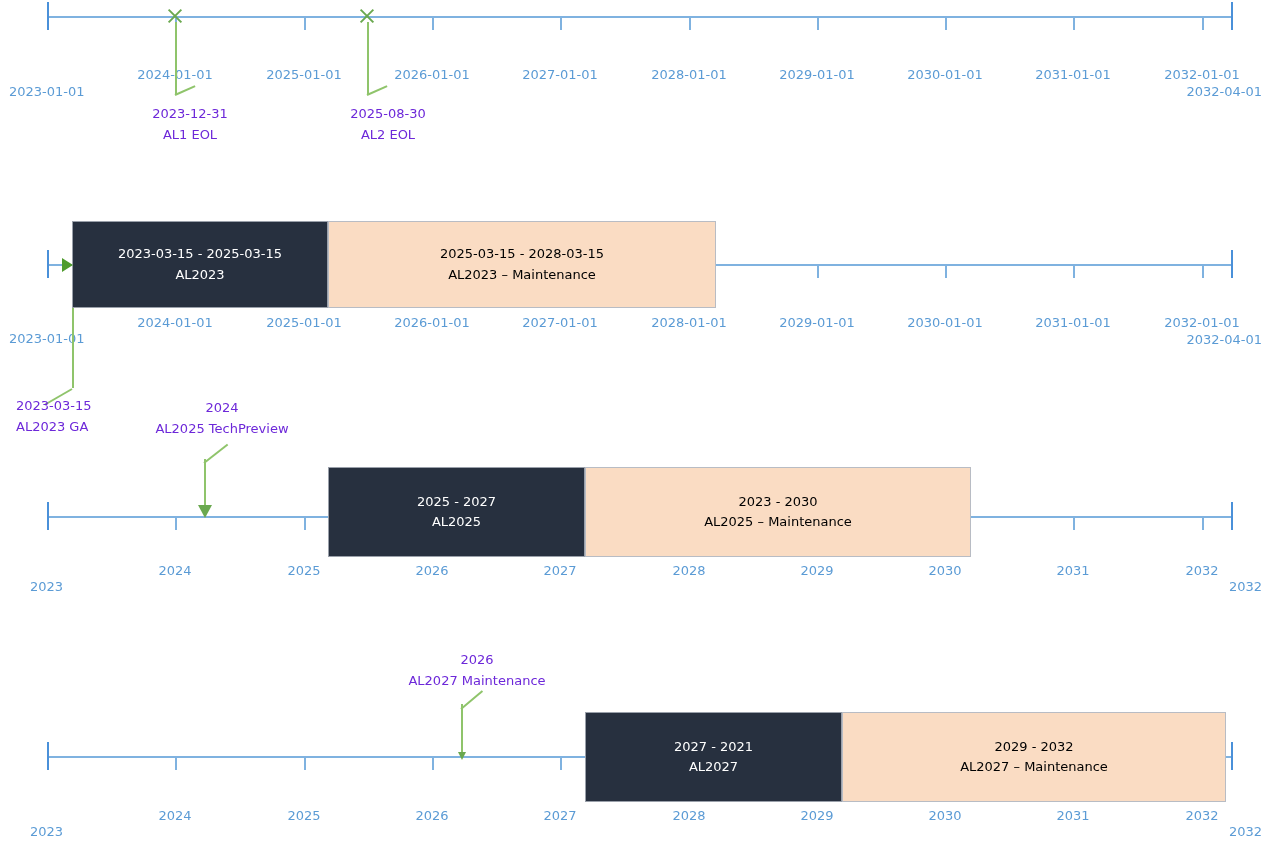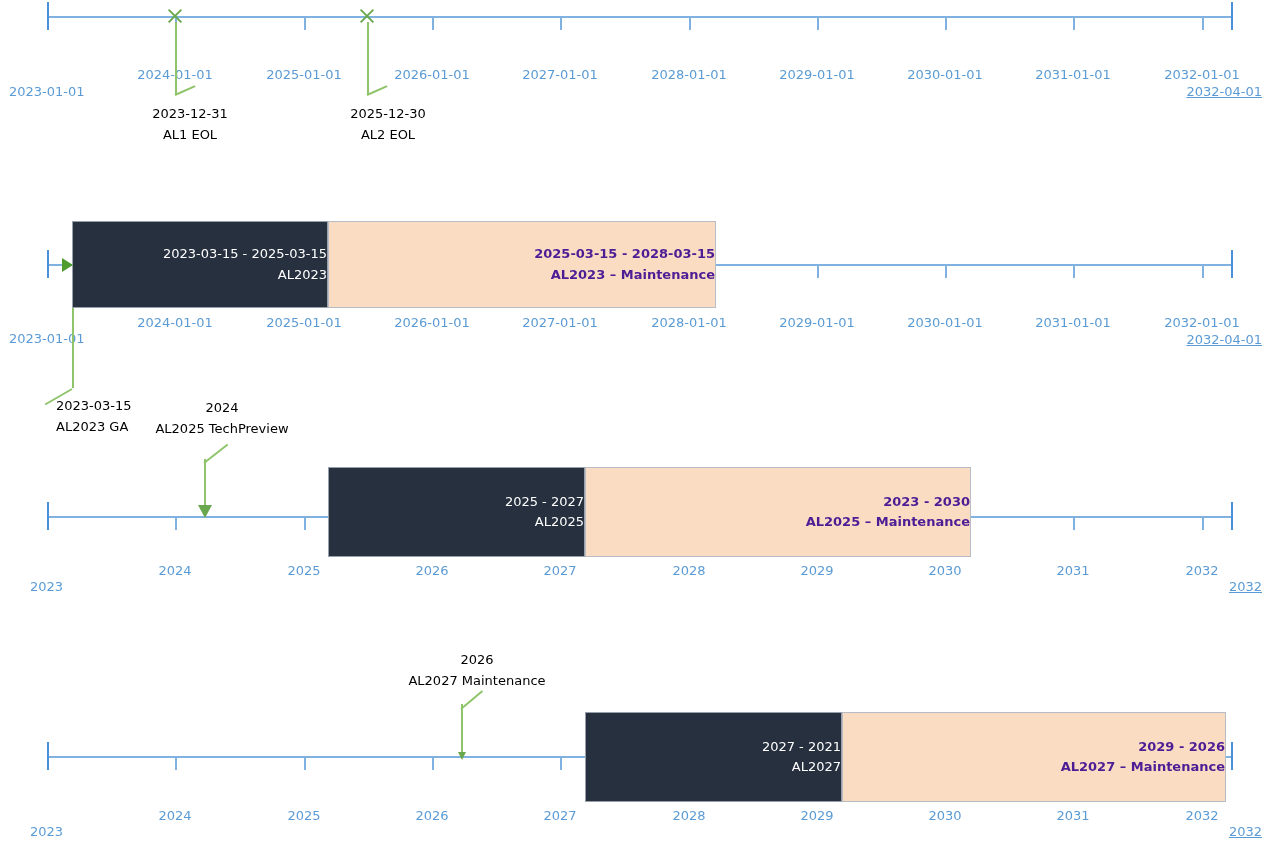--- a/index.html
+++ b/index.html
@@ -25,49 +25,49 @@
   
   .ax-label{
     position:absolute;
     color:#5b9bd5;
     font-size:13px;
     white-space:nowrap;
     text-align:center;
     transform:translateX(-50%);
   }
   .ax-label.left-anchor{transform:none;}
-  .ax-label.right-anchor{transform:translateX(-100%);text-decoration:underline;}
+  .ax-label.right-anchor{transform:translateX(-100%);}
 
   
   .bar{
     position:absolute;
     box-sizing:border-box;
     border:1px solid #b8bcc4;
     display:flex;
     flex-direction:column;
-    align-items:flex-end;
+    align-items:center;
     justify-content:center;
     font-size:13px;
     line-height:1.55;
   }
   .bar.dark{background:#27303f;color:#ffffff;border-color:#9aa0aa;}
-  .bar.light{background:#fadcc3;color:#4c1d95;border-color:#b8bcc4;font-weight:bold;}
+  .bar.light{background:#fadcc3;color:#000000;border-color:#b8bcc4;}
   .bar span{display:block;white-space:nowrap;}
 
   
   .annot-text{
     position:absolute;
-    color:#000000;
+    color:#6d28d9;
     font-size:13px;
     line-height:1.6;
     white-space:nowrap;
     text-align:center;
     transform:translateX(-50%);
   }
-  .annot-text.left-anchor{transform:none;text-align:left;margin-left:40px;}
+  .annot-text.left-anchor{transform:none;text-align:left;}
   .annot-text span{display:block;}
 
   .lead{position:absolute;background:#8fc46b;}
   .lead.vert{width:2px;}
   .lead.diag{height:2px;transform-origin:left center;}
 
   
   .xmark{position:absolute;width:18px;height:18px;}
   .xmark::before,.xmark::after{
     content:"";position:absolute;left:50%;top:0;
@@ -129,21 +129,21 @@
   <div class="lead diag" style="left:175px;top:94px;width:22px;transform:rotate(-24deg);"></div>
   <div class="annot-text" style="left:190px;top:104px;">
     <span>2023-12-31</span>
     <span>AL1 EOL</span>
   </div>
 
   <div class="xmark" style="left:358px;top:7px;"></div>
   <div class="lead vert" style="left:367px;top:22px;height:72px;"></div>
   <div class="lead diag" style="left:367px;top:94px;width:22px;transform:rotate(-24deg);"></div>
   <div class="annot-text" style="left:388px;top:104px;">
-    <span>2025-12-30</span>
+    <span>2025-08-30</span>
     <span>AL2 EOL</span>
   </div>
 </div>
 
 <div class="timeline">
   <div class="axis-line" style="left:47px;top:264px;width:1185px;"></div>
   <div class="axis-cap" style="left:47px;top:250px;height:28px;"></div>
   <div class="axis-cap" style="left:1231px;top:250px;height:28px;"></div>
 
   <div class="tick" style="left:817px;top:265px;height:13px;"></div>
@@ -229,21 +229,21 @@
   <div class="tick" style="left:175px;top:757px;height:13px;"></div>
   <div class="tick" style="left:304px;top:757px;height:13px;"></div>
   <div class="tick" style="left:432px;top:757px;height:13px;"></div>
   <div class="tick" style="left:560px;top:757px;height:13px;"></div>
 
   <div class="bar dark" style="left:585px;top:712px;width:257px;height:90px;">
     <span>2027 - 2021</span>
     <span>AL2027</span>
   </div>
   <div class="bar light" style="left:842px;top:712px;width:384px;height:90px;">
-    <span>2029 - 2026</span>
+    <span>2029 - 2032</span>
     <span>AL2027 – Maintenance</span>
   </div>
 
   <div class="ax-label left-anchor" style="left:30px;top:824px;">2023</div>
   <div class="ax-label" style="left:175px;top:808px;">2024</div>
   <div class="ax-label" style="left:304px;top:808px;">2025</div>
   <div class="ax-label" style="left:432px;top:808px;">2026</div>
   <div class="ax-label" style="left:560px;top:808px;">2027</div>
   <div class="ax-label" style="left:689px;top:808px;">2028</div>
   <div class="ax-label" style="left:817px;top:808px;">2029</div>

